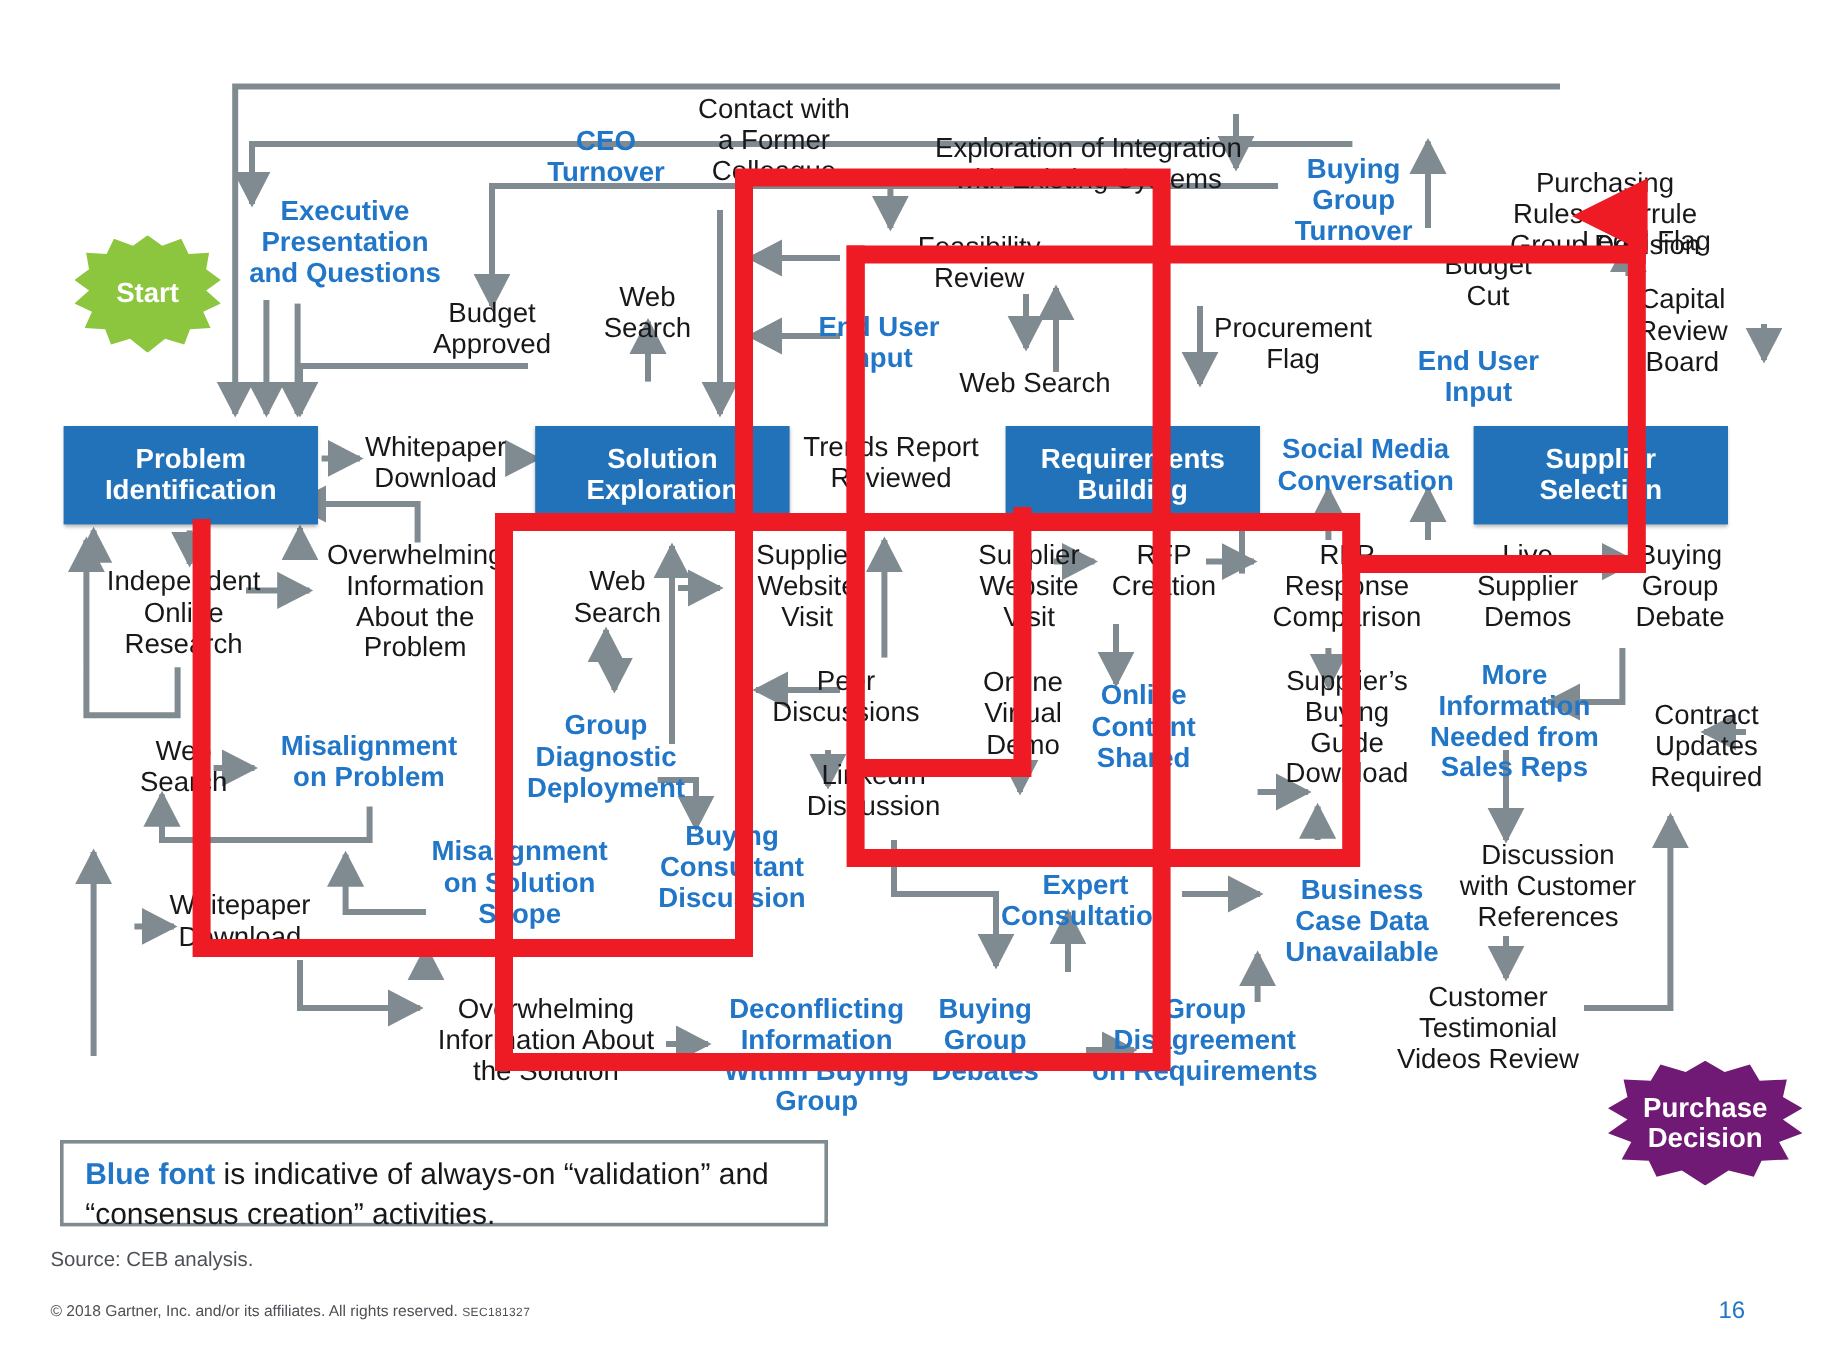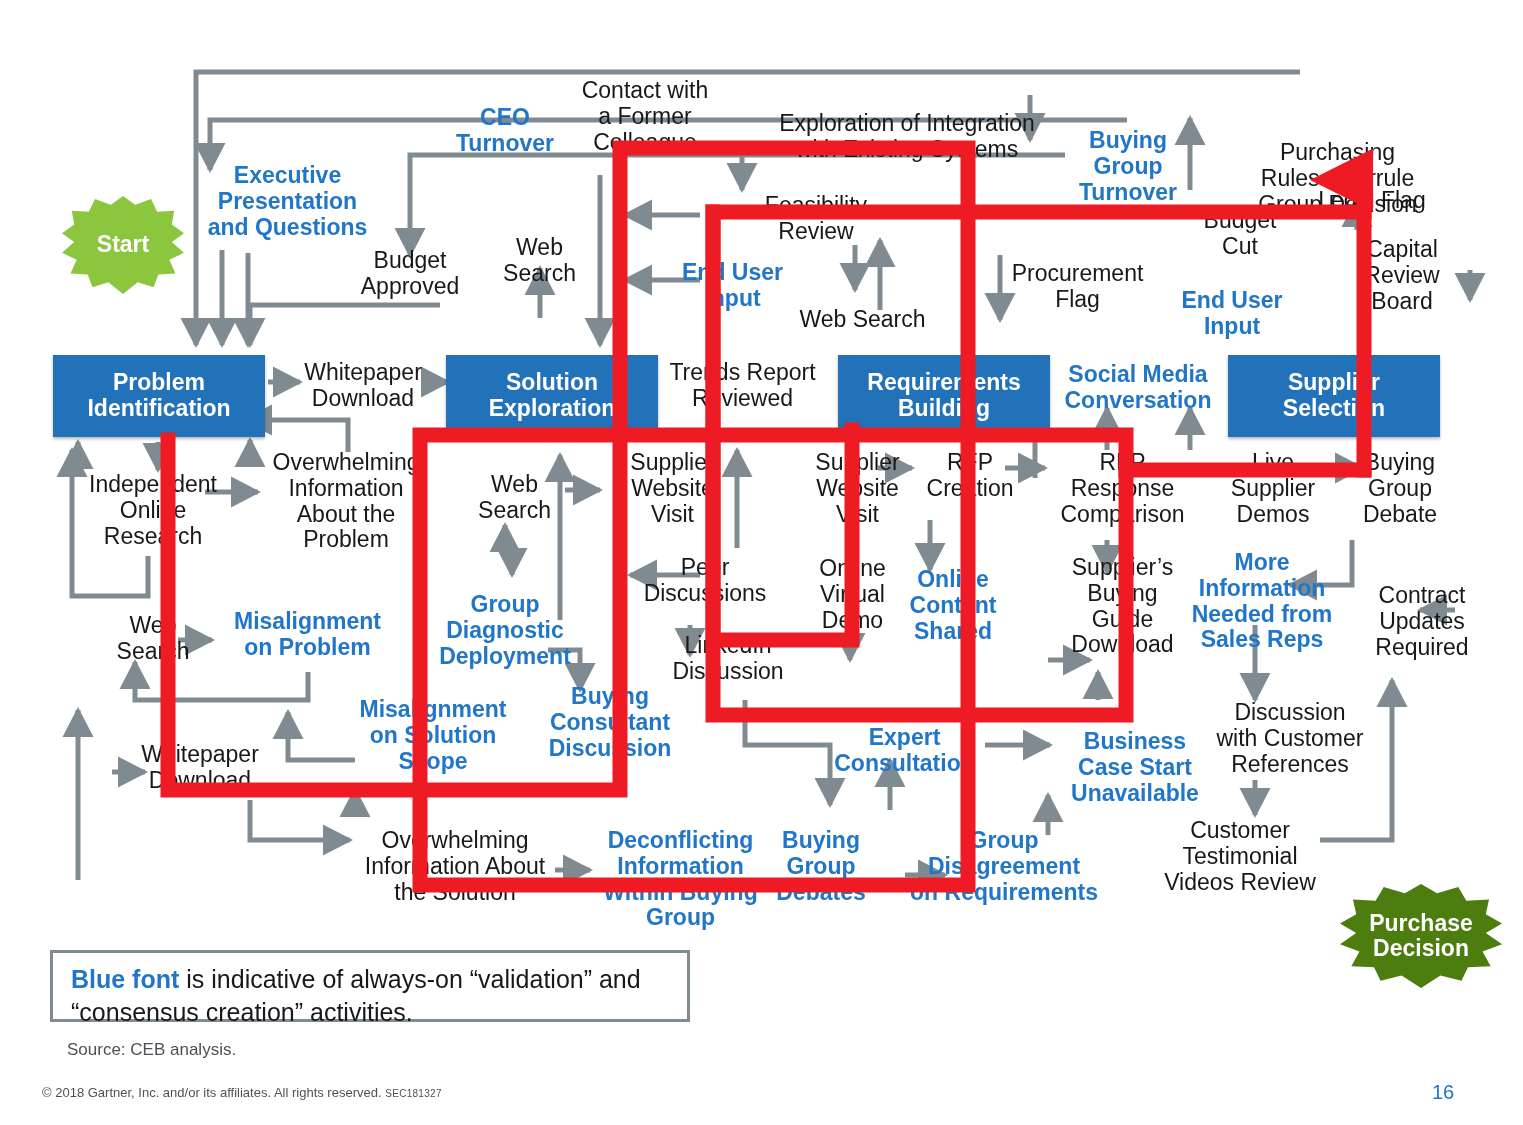--- a/index.html
+++ b/index.html
@@ -31,21 +31,21 @@
   
   .star{position:absolute;display:flex;align-items:center;justify-content:center;
         text-align:center;color:#fff;font-weight:bold;font-size:23px;
         line-height:1.1;
         clip-path:polygon(50% 0%,60% 9%,73% 3%,78% 16%,92% 15%,90% 29%,
                           100% 38%,90% 47%,100% 58%,88% 65%,93% 79%,79% 80%,
                           75% 93%,62% 88%,50% 100%,38% 88%,25% 93%,21% 80%,
                           7% 79%,12% 65%,0% 58%,10% 47%,0% 38%,10% 29%,
                           8% 15%,22% 16%,27% 3%,40% 9%);}
   .star.green{background:#8cc63e;}
-  .star.gold{background:#4d7c0f;}
+  .star.gold{background:#701a75;}
 
   
   .legend{position:absolute;border:3px solid #808b91;background:#fff;
           box-sizing:border-box;padding:10px 16px 8px 18px;
           font-size:25px;line-height:1.32;color:#18181a;}
   .legend b{color:#2176c7;}
 
   .source{position:absolute;font-size:17px;color:#4d5156;}
   .copyright{position:absolute;font-size:13px;color:#4d5156;}
   .copyright .sec{font-size:10px;letter-spacing:.3px;}
@@ -345,21 +345,21 @@
 Scope</span></div>
 
   <div class="lbl blue" style="left:530px;top:684px;width:160px;"><span style="white-space:pre-line">Buying
 Consultant
 Discussion</span></div>
 
   <div class="lbl blue" style="left:822px;top:713px;width:165px;margin-top:12px;"><span style="white-space:pre-line">Expert
 Consultation</span></div>
 
   <div class="lbl blue" style="left:1060px;top:729px;width:150px;"><span style="white-space:pre-line">Business
-Case Start
+Case Data
 Unavailable</span></div>
 
   <div class="lbl" style="left:1200px;top:700px;width:180px;"><span style="white-space:pre-line">Discussion
 with Customer
 References</span></div>
 
   <div class="lbl" style="left:120px;top:742px;width:160px;"><span style="white-space:pre-line">Whitepaper
 Download</span></div>
 
   <div class="lbl" style="left:340px;top:828px;width:230px;"><span style="white-space:pre-line">Overwhelming
@@ -398,21 +398,21 @@
 
       <path d="M1364,470 L1364,180" marker-end="url(#redarrow)"></path>
       <path d="M1126,470 L1364,470"></path>
     </g>
   </svg>
 
   <div class="legend" style="left:50px;top:950px;width:640px;height:72px;">
     <b>Blue font</b><span> is indicative of always-on “validation” and “consensus creation” activities.</span>
   </div>
 
-  <div class="source" style="left:42px;top:1040px;margin-left:25px;">Source: CEB analysis.</div>
+  <div class="source" style="left:42px;top:1040px;">Source: CEB analysis.</div>
 
   <div class="copyright" style="left:42px;top:1085px;">
     <span>© 2018 Gartner, Inc. and/or its affiliates. All rights reserved. </span><span class="sec">SEC181327</span>
   </div>
 
   <div class="pageno" style="left:1432px;top:1081px;">16</div>
 
 </div>
 
 </body></html>

